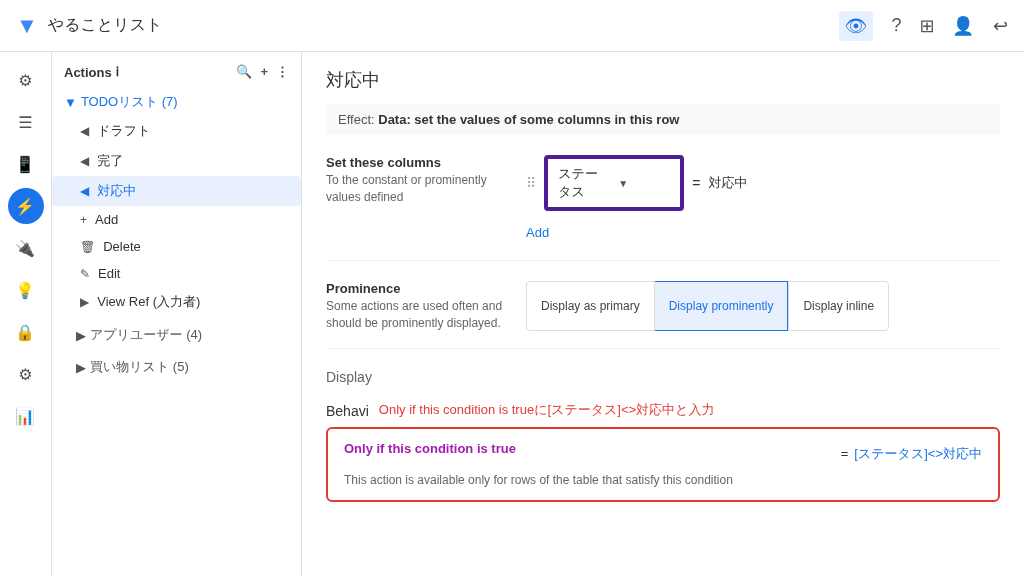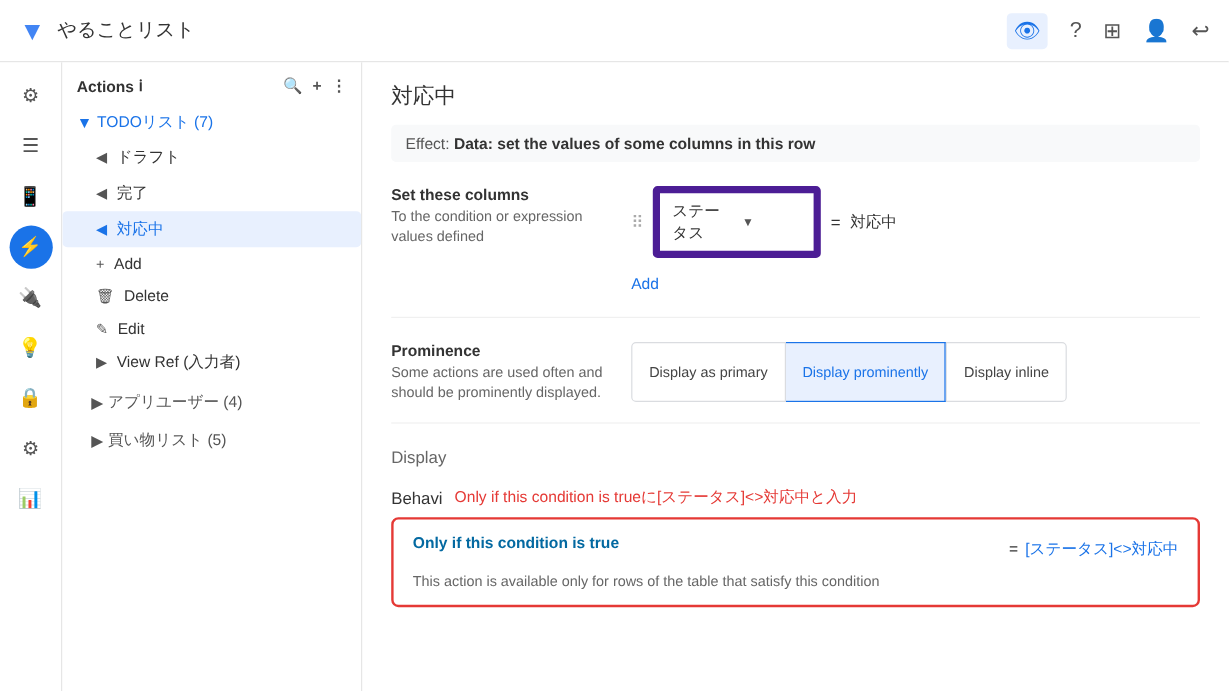--- a/index.html
+++ b/index.html
@@ -81,21 +81,21 @@
     .section-label-title { font-weight: 600; color: #333; font-size: 13px; margin-bottom: 2px; }
     .section-label-desc { font-size: 12px; color: #666; line-height: 1.4; }
     .section-content { flex: 1; }
 
     
     .columns-row {
       display: flex; align-items: center; gap: 8px; margin-bottom: 10px;
     }
     .drag-handle { color: #aaa; font-size: 14px; cursor: grab; }
     .column-select {
-      display: flex; align-items: center; border: 6px solid #4c1d95; border-radius: 4px;
+      display: flex; align-items: center; border: 4px solid #4c1d95; border-radius: 4px;
       padding: 6px 10px; gap: 8px; min-width: 140px; background: #fff; cursor: pointer;
     }
     .column-select span { flex: 1; font-size: 13px; color: #333; }
     .column-select .chevron { color: #555; font-size: 10px; }
     .eq-sign { font-size: 14px; color: #333; font-weight: 500; }
     .value-text { font-size: 13px; color: #333; }
     .add-btn {
       color: #1a73e8; font-size: 13px; cursor: pointer; background: none;
       border: none; padding: 4px 0; font-weight: 500;
     }
@@ -127,21 +127,21 @@
     .behavior-label .tooltip-text {
       color: #e53935; font-size: 13px; font-weight: 500;
     }
 
     
     .condition-box {
       border: 2px solid #e53935; border-radius: 6px; padding: 12px 16px;
       display: flex; align-items: flex-start; gap: 16px; background: #fff;
     }
     .condition-left { flex: 1; }
-    .condition-title { font-weight: 600; color: #0369a1; font-size: 13px; margin-bottom: 4px; }
+    .condition-title { font-weight: 600; color: #a21caf; font-size: 13px; margin-bottom: 4px; }
     .condition-desc { font-size: 12px; color: #666; line-height: 1.4; margin-top: 16px; }
     .condition-right {
       display: flex; align-items: center; gap: 6px; font-size: 13px; color: #333;
       padding-top: 4px;
     }
     .condition-value { color: #1a73e8; font-size: 13px; }
   </style>
 </head>
 <body>
 
@@ -241,21 +241,21 @@
 
     <div class="effect-bar">
       <span>Effect:</span>
       <strong>Data: set the values of some columns in this row</strong>
     </div>
 
     <div class="section-row">
       <div class="section-label">
         <div class="section-label-title">Set these columns</div>
         <div class="section-label-desc">
-          <span>To the condition or expression</span><br>
+          <span>To the constant or prominently</span><br>
           <span>values defined</span>
         </div>
       </div>
       <div class="section-content">
         <div class="columns-row">
           <span class="drag-handle">⠿</span>
           <div class="column-select">
             <span>ステータス</span>
             <span class="chevron">▼</span>
           </div>

